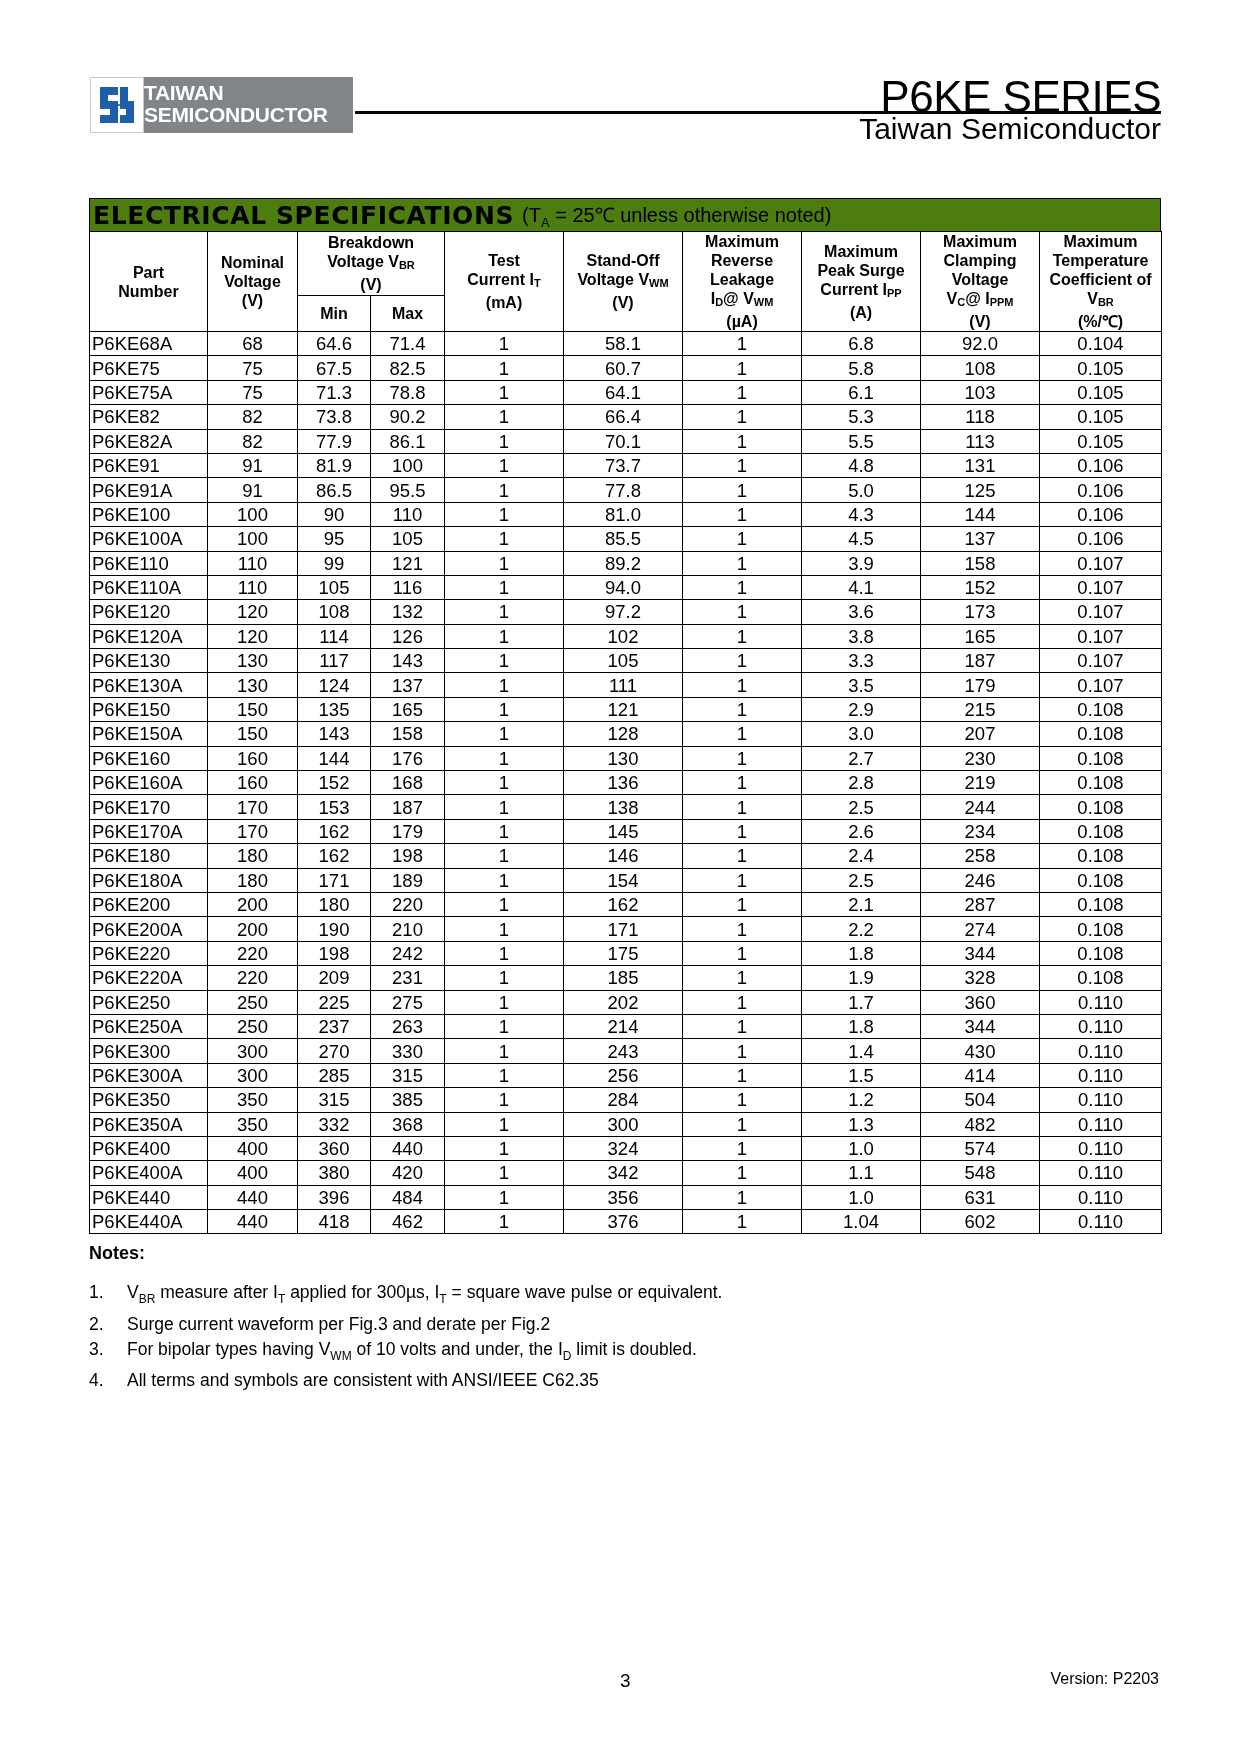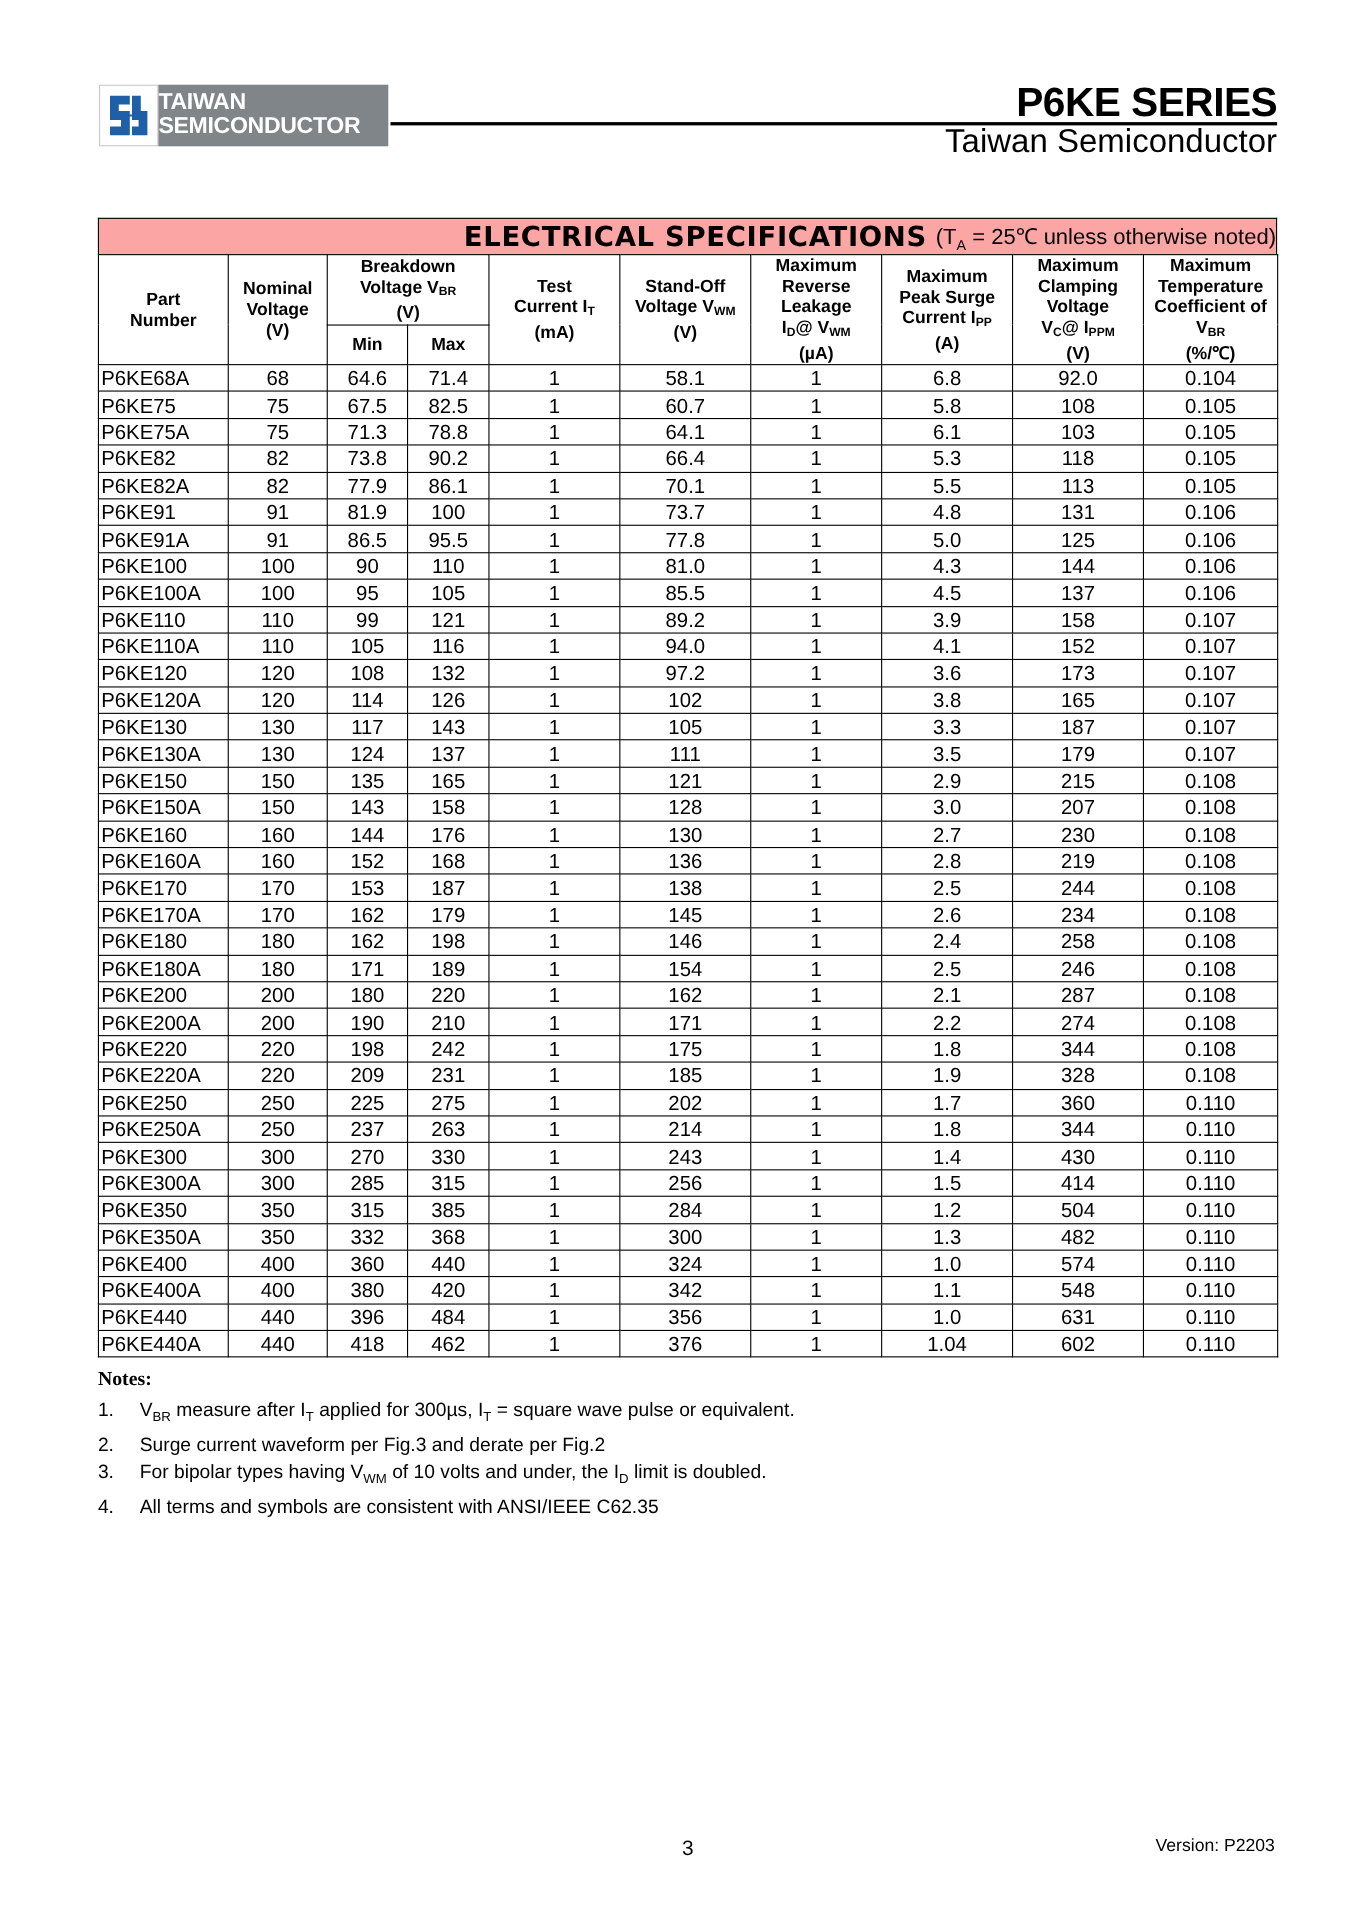--- a/index.html
+++ b/index.html
@@ -3,39 +3,39 @@
   <meta charset="utf-8">
   <style>
     html, body { margin: 0; padding: 0; background: #ffffff; }
     body { width: 1240px; height: 1754px; position: relative; font-family: "Liberation Sans", sans-serif; color: #000; overflow: hidden; }
 
     .logo { position: absolute; left: 90px; top: 77px; width: 263px; height: 56px; display: flex; }
     .logo-mark { width: 54px; height: 56px; background: #fff; border: 1px solid #c9c9c9; box-sizing: border-box; display: flex; align-items: center; justify-content: center; }
     .logo-text { flex: 1; background: #7f8588; color: #fff; font-weight: bold; font-size: 21px; line-height: 22px; padding: 5px 0 0 0; box-sizing: border-box; letter-spacing: -0.3px; }
 
     .header-rule { position: absolute; left: 355px; top: 111px; width: 806px; height: 3px; background: #000; }
-    .series-title { position: absolute; right: 79px; top: 72px; font-size: 37px; font-weight: bold; letter-spacing: -0.5px; }
+    .series-title { position: absolute; right: 79px; top: 72px; font-size: 44px; font-weight: normal; letter-spacing: -0.5px; }
     .company-sub { position: absolute; right: 79px; top: 112px; font-size: 30px; text-align: center; }
 
     .spec-wrap { position: absolute; left: 89px; top: 198px; width: 1072px; }
-    .spec-title-bar { background: #fca5a5; border: 1px solid #000; border-bottom: none; height: 33px; display: flex; align-items: center; padding-left: 3px; box-sizing: border-box; justify-content: flex-end; }
+    .spec-title-bar { background: #4d7c0f; border: 1px solid #000; border-bottom: none; height: 33px; display: flex; align-items: center; padding-left: 3px; box-sizing: border-box; }
     .spec-title { font-family: "DejaVu Sans", sans-serif; font-weight: bold; font-size: 25px; letter-spacing: 0.6px; }
     .spec-cond { font-size: 20px; margin-left: 8px; }
     .spec-cond sub { font-size: 13px; }
 
     table.spec { border-collapse: collapse; width: 1072px; table-layout: fixed; }
     table.spec th, table.spec td { border: 1.5px solid #000; padding: 0; }
     table.spec th { font-weight: bold; font-size: 16px; line-height: 19px; text-align: center; vertical-align: middle; }
     table.spec th sub { font-size: 11px; vertical-align: -2px; }
     th.minmax { font-size: 19px; height: 34px; margin-top: 47px; }
     table.spec td { font-size: 18.5px; height: 23.4px; line-height: 23px; text-align: center; }
     table.spec td.part { text-align: left; padding-left: 2px; }
 
     .notes { position: absolute; left: 89px; top: 1243px; font-size: 17.5px; }
-    .notes-head { font-weight: bold; font-size: 18px; margin-bottom: 5px; font-family: Liberation Serif, serif; }
+    .notes-head { font-weight: bold; font-size: 18px; margin-bottom: 16px; }
     .note { display: flex; line-height: 25px; }
     .note-num { width: 38px; }
     .note sub { font-size: 12px; }
 
     .page-num { position: absolute; left: 620px; top: 1670px; font-size: 19px; }
     .version { position: absolute; right: 81px; top: 1670px; font-size: 16px; }
   </style>
 </head>
 <body>
 

